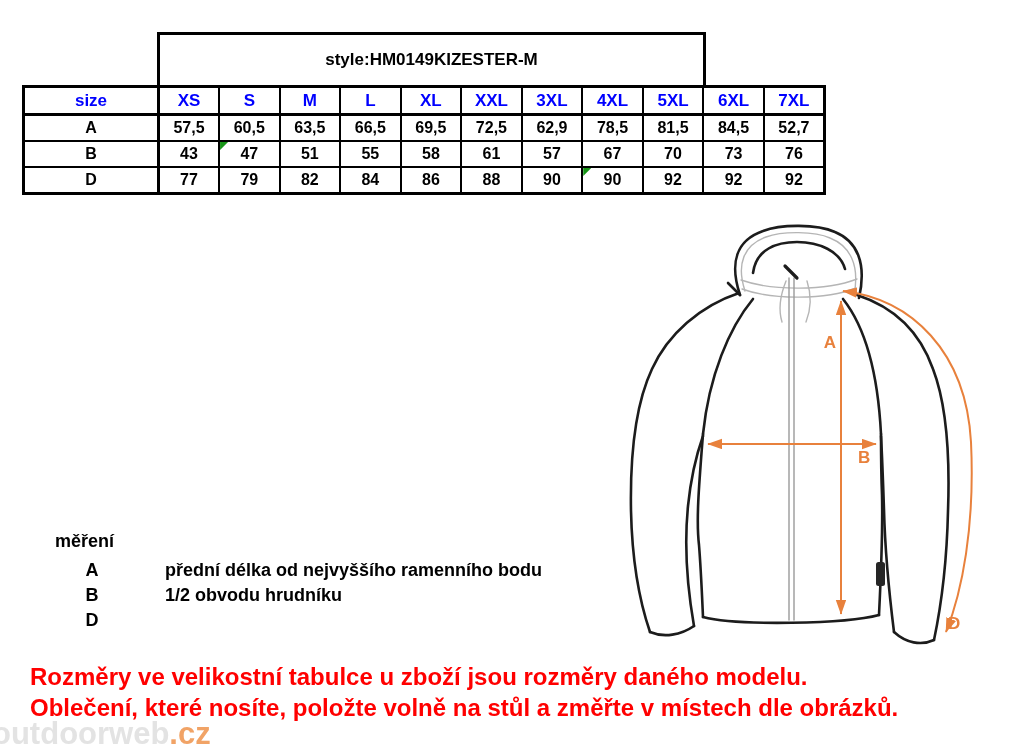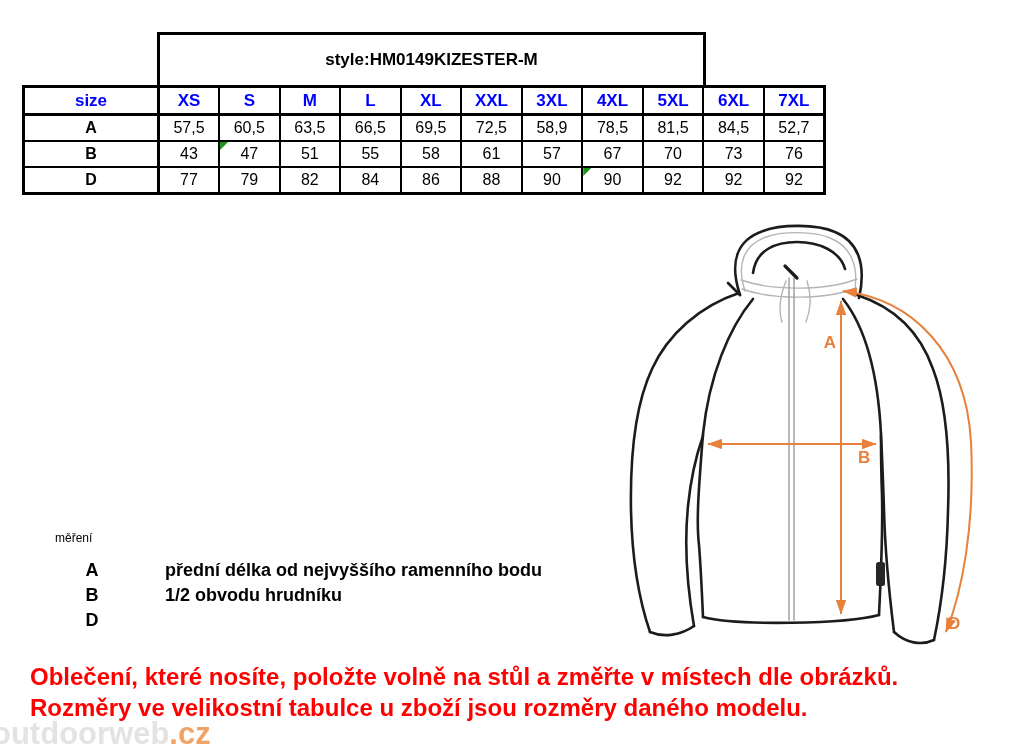--- a/index.html
+++ b/index.html
@@ -28,30 +28,30 @@
     border:2px solid #000;text-align:center;padding:0;position:relative;
     font-size:16px;overflow:hidden;
   }
   #size-table thead th{
     color:#0000FF;font-weight:bold;height:25px;font-size:17px;
     border-bottom:3px solid #000;
   }
   #size-table thead th:first-child,
   #size-table tbody th{border-right:3px solid #000;}
   #size-table tbody th{font-weight:bold;height:24px;}
-  #size-table tbody td{font-weight:normal;height:24px;}
+  #size-table tbody td{font-weight:bold;height:24px;}
   .cell-marker::before{
     content:"";position:absolute;top:0;left:0;width:8px;height:8px;
     background:#169416;clip-path:polygon(0 0,100% 0,0 100%);
   }
   
   #diagram{position:absolute;left:600px;top:222px;width:424px;height:434px;}
   #diagram text{font-family:"Liberation Sans","DejaVu Sans",sans-serif;font-weight:bold;font-size:17px;}
   
-  #legend-title{position:absolute;left:55px;top:531px;font-size:12px;font-weight:normal;}
+  #legend-title{position:absolute;left:55px;top:531px;font-size:18px;font-weight:bold;}
   #legend-items{position:absolute;left:72px;top:558px;}
   .legend-row{display:flex;align-items:center;height:25px;font-size:18px;}
   .legend-key{width:40px;text-align:center;font-weight:bold;}
   .legend-desc{margin-left:53px;white-space:nowrap;font-weight:bold;}
   
   #notes{
     position:absolute;left:30px;top:661px;
     font-size:24px;font-weight:bold;line-height:31px;white-space:nowrap;
   }
   
@@ -104,21 +104,21 @@
     </thead>
   <tbody>
       <tr>
         <th>A</th>
         <td>57,5</td>
         <td>60,5</td>
         <td>63,5</td>
         <td>66,5</td>
         <td>69,5</td>
         <td>72,5</td>
-        <td>58,9</td>
+        <td>62,9</td>
         <td>78,5</td>
         <td>81,5</td>
         <td>84,5</td>
         <td>52,7</td>
       </tr>
       <tr>
         <th>B</th>
         <td>43</td>
         <td class="cell-marker">47</td>
         <td>51</td>
@@ -205,19 +205,19 @@
     <div class="legend-row">
       <div class="legend-key">B</div>
       <div class="legend-desc">1/2 obvodu hrudníku</div>
     </div>
     <div class="legend-row">
       <div class="legend-key">D</div>
     </div>
   </div>
 
 <div id="notes" style="color: rgb(255, 0, 0);">
+    <div>Rozměry ve velikostní tabulce u zboží jsou rozměry daného modelu.</div>
     <div>Oblečení, které nosíte, položte volně na stůl a změřte v místech dle obrázků.</div>
-    <div>Rozměry ve velikostní tabulce u zboží jsou rozměry daného modelu.</div>
   </div>
 
 <div id="watermark">
   <span class="wm-name">outdoorweb</span><span class="wm-tld">.cz</span>
 </div>
 
 </body></html>

